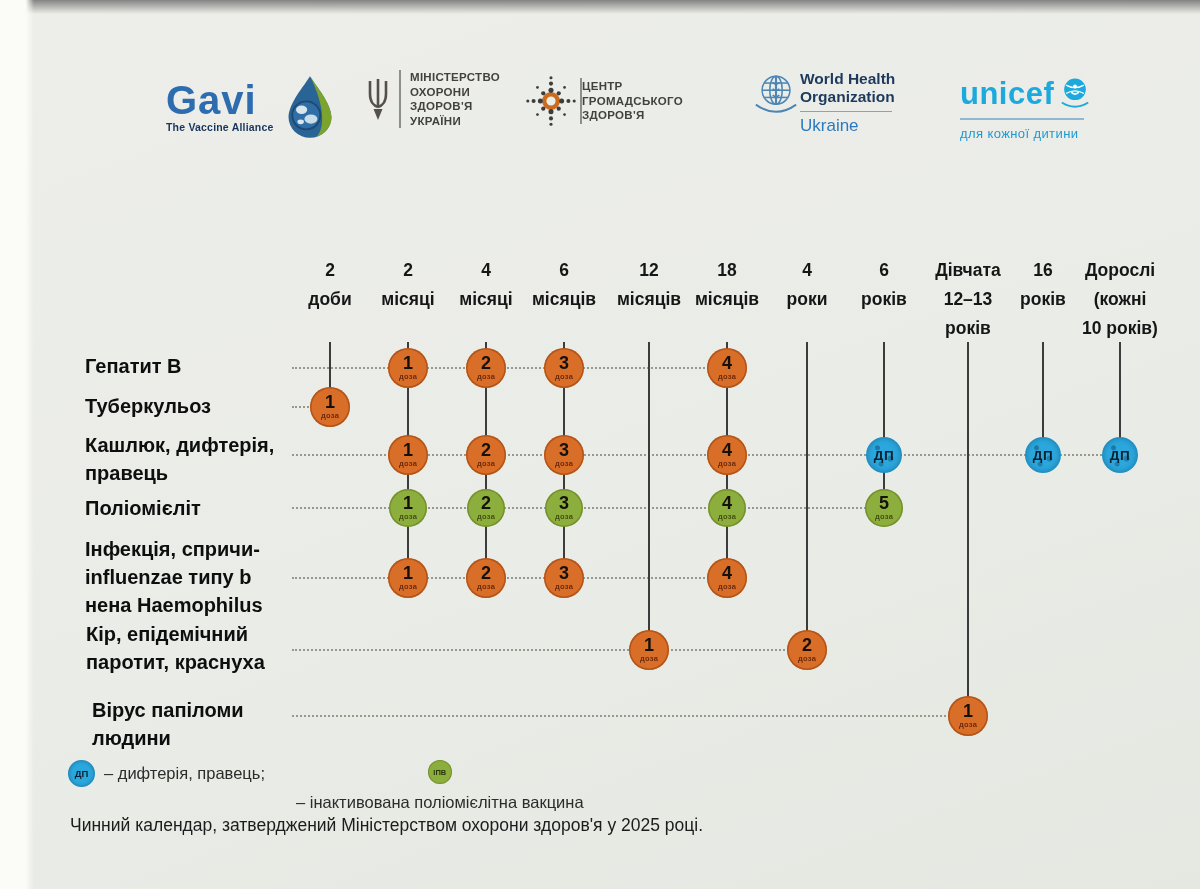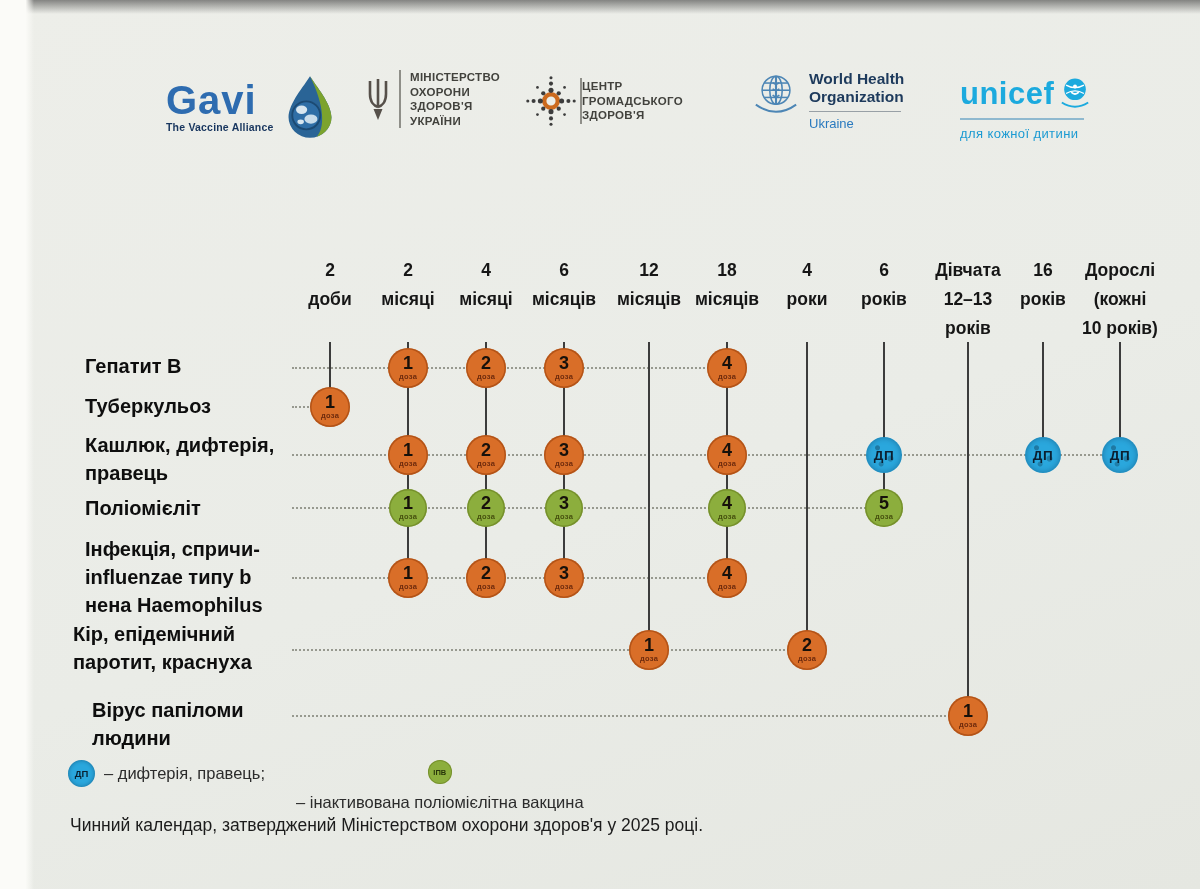--- a/index.html
+++ b/index.html
@@ -18,24 +18,24 @@
   .logo{position:absolute;display:flex;align-items:center;z-index:2;}
   .gavi{left:166px;top:74px;gap:8px;}
   .gavi-name{font-size:40px;font-weight:bold;color:#2e6cb0;line-height:40px;letter-spacing:1px;}
   .gavi-tag{font-size:10.5px;font-weight:bold;color:#17355e;margin-top:1px;letter-spacing:.2px;}
   .vdiv{width:2px;background:#8f8f89;}
   .moh{left:366px;top:70px;gap:9px;}
   .moh .vdiv{height:58px;}
   .moh-text,.phc-text{font-size:11.5px;font-weight:bold;color:#42423d;line-height:14.5px;letter-spacing:.3px;}
   .phc{left:522px;top:72px;}
   .phc .vdiv{height:46px;}
-  .who{left:752px;top:70px;gap:9px;align-items:flex-start;}
+  .who{left:752px;top:70px;align-items:flex-start;}
   .who-name{font-size:15.5px;font-weight:bold;color:#1d3a5c;line-height:18px;}
   .who-line{height:1px;background:#98a0a6;margin:5px 0 4px;width:92px;}
-  .who-region{font-size:13px;color:#2a7abf;}
+  .who-region{font-size:17px;color:#2a7abf;}
   .unicef{left:960px;top:76px;display:block;}
   .unicef-row{display:flex;align-items:center;gap:5px;}
   .unicef-name{font-size:31px;font-weight:bold;color:#1caade;line-height:30px;letter-spacing:.5px;}
   .unicef-line{height:1.5px;background:#8fb9cf;margin:6px 0 6px;width:124px;}
   .unicef-tag{font-size:13px;color:#1b9ad2;letter-spacing:.4px;}
 
   
   .title{position:absolute;left:34px;right:0;top:183px;text-align:center;
     font-size:30px;font-weight:bold;color:#233750;letter-spacing:.4px;z-index:2;}
 
@@ -255,21 +255,21 @@
       <div class="row-label" style="left: 85px; top: 494px;">
         <div>Поліомієліт</div>
       </div>
       <div class="dotline" style="left: 292px; top: 507px; width: 598px;"></div>
       <div class="row-label" style="left: 85px; top: 535px;">
         <div>Інфекція, спричи-</div>
         <div>influenzae типу b</div>
         <div>нена Haemophilus</div>
       </div>
       <div class="dotline" style="left: 292px; top: 577px; width: 441px;"></div>
-      <div class="row-label" style="left: 73px; top: 620px;">
+      <div class="row-label" style="left: 86px; top: 620px;">
         <div>Кір, епідемічний</div>
         <div>паротит, краснуха</div>
       </div>
       <div class="dotline" style="left: 292px; top: 649px; width: 521px;"></div>
       <div class="row-label" style="left: 92px; top: 696px;">
         <div>Вірус папіломи</div>
         <div>людини</div>
       </div>
       <div class="dotline" style="left: 292px; top: 715px; width: 682px;"></div>
       <div class="dose orange" style="left: 388px; top: 348px; width: 40px; height: 40px;">

